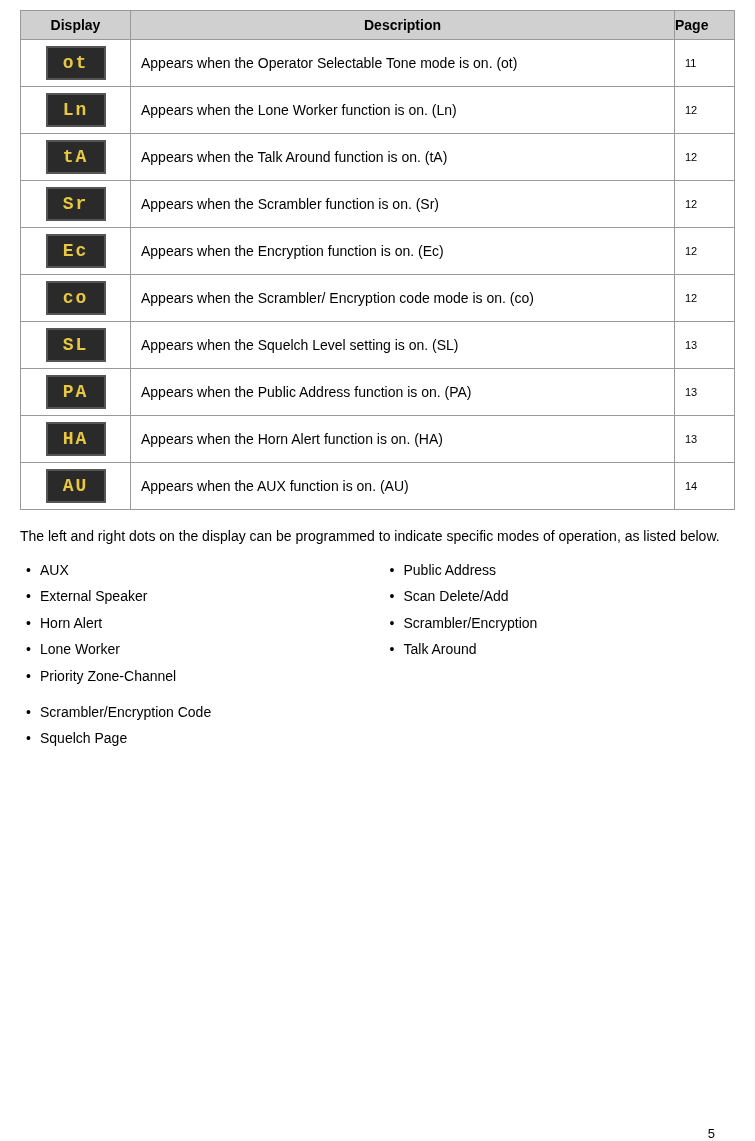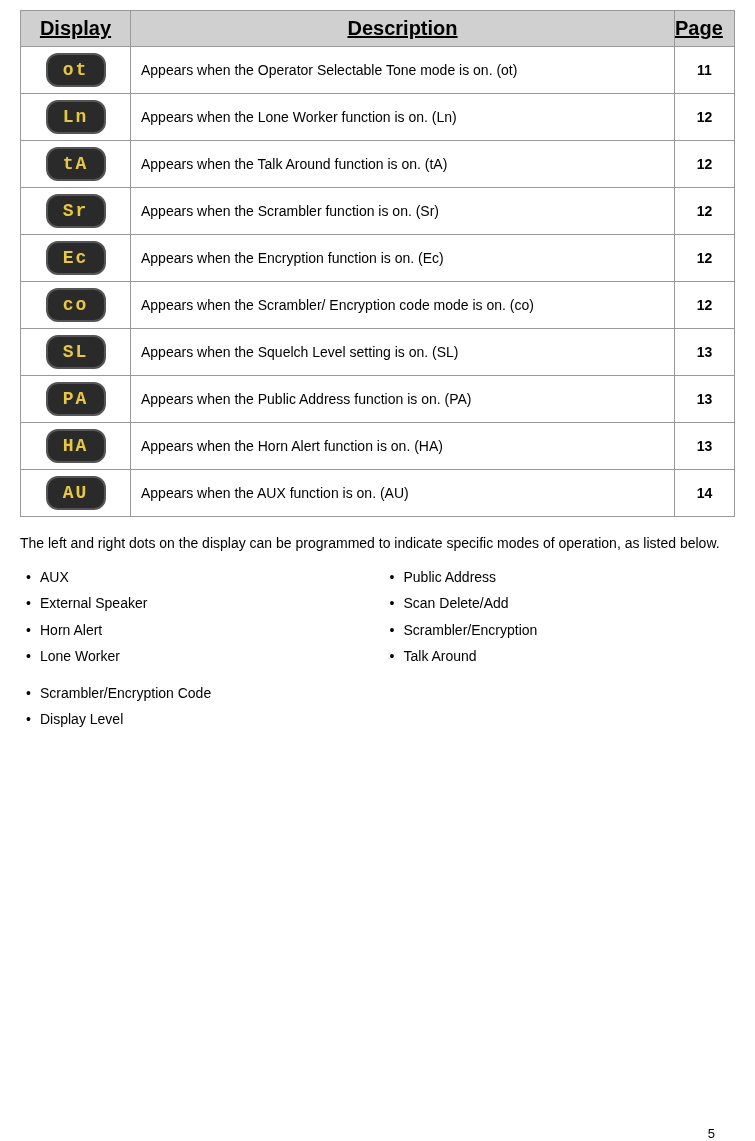--- a/index.html
+++ b/index.html
@@ -17,41 +17,40 @@
     .display-table {
       width: 100%;
       border-collapse: collapse;
       margin-bottom: 16px;
     }
     .display-table th {
       background: #d0d0d0;
       border: 1px solid #999;
       padding: 6px 0;
       font-weight: bold;
-      font-size: 20px;
-      text-decoration: underline;
+      font-size: 14px;
     }
     .display-table th.col-display { width: 110px; text-align: center; }
     .display-table th.col-description { text-align: center; margin-top: 33px; }
     .display-table th.col-page { width: 60px; text-align: left; }
 
     .display-table td {
       border: 1px solid #999;
       padding: 6px 10px;
       vertical-align: middle;
     }
     .display-table td.col-display { text-align: center; }
     .display-table td.col-description { text-align: left; font-size: 14px; }
-    .display-table td.col-page { text-align: center; font-size: 14px; font-weight: bold; }
+    .display-table td.col-page { font-size: 11px; }
 
     
     .lcd-icon {
       display: inline-block;
       background: #2a2a2a;
-      border-radius: 12px;
+      border-radius: 0;
       padding: 5px 6px;
       border: 2px solid #555;
       font-family: 'Courier New', monospace;
       font-size: 18px;
       font-weight: bold;
       color: #e8c840;
       letter-spacing: 2px;
       min-width: 60px;
       text-align: center;
       vertical-align: middle;
@@ -174,37 +173,38 @@
 
   <p class="body-text">The left and right dots on the display can be programmed to indicate specific modes of operation, as listed below.</p>
 
   <div class="bullet-columns">
     <div class="bullet-col">
       <ul id="left-col-list">
           <li>AUX</li>
           <li>External Speaker</li>
           <li>Horn Alert</li>
           <li>Lone Worker</li>
+          <li>Priority Zone-Channel</li>
         </ul>
     </div>
     <div class="bullet-col">
       <ul id="right-col-list">
           <li>Public Address</li>
           <li>Scan Delete/Add</li>
           <li>Scrambler/Encryption</li>
           <li>Talk Around</li>
         </ul>
     </div>
   </div>
 
 
   <div class="bullet-columns">
     <div class="bullet-col">
       <ul id="right-col-list2">
           <li>Scrambler/Encryption Code</li>
-          <li>Display Level</li>
+          <li>Squelch Page</li>
         </ul>
     </div>
   </div>
 
   <div class="page-footer">5</div>
 
 </div>
 
 </body></html>

